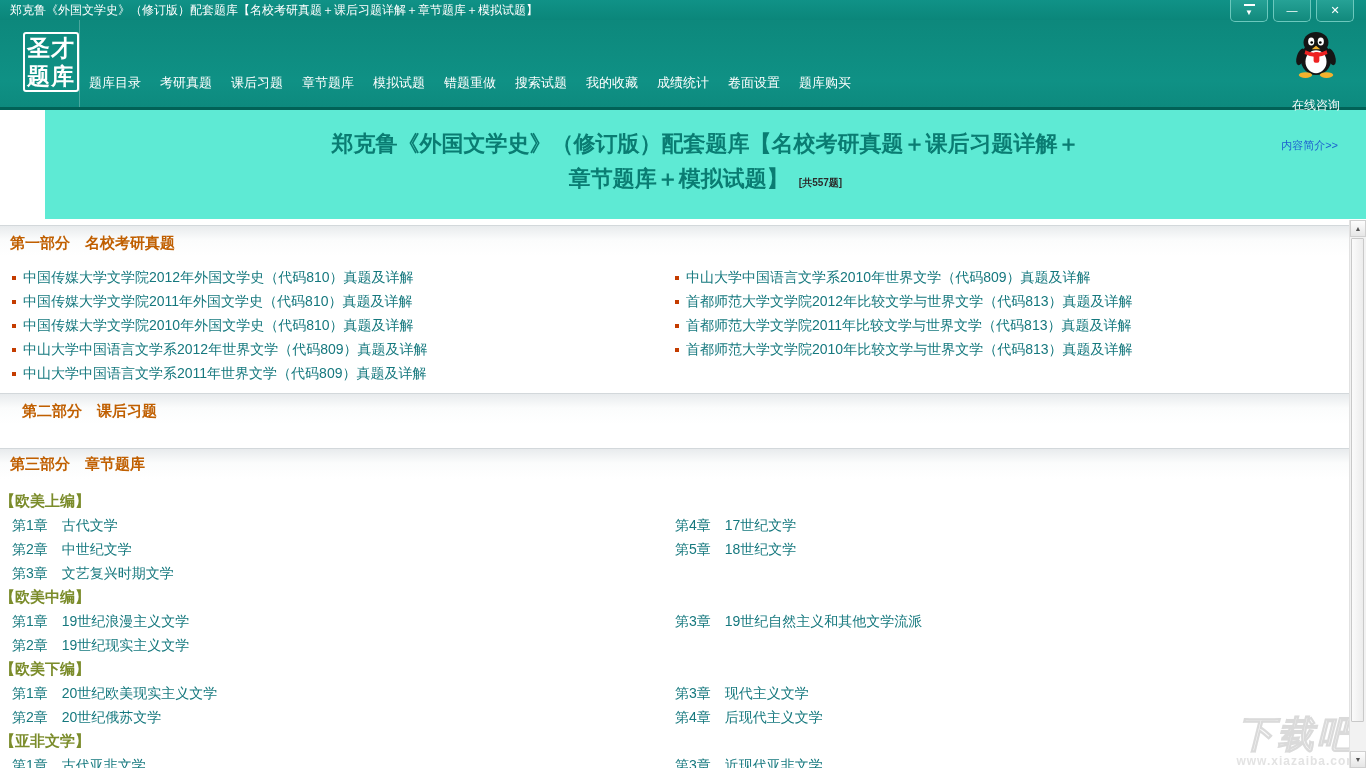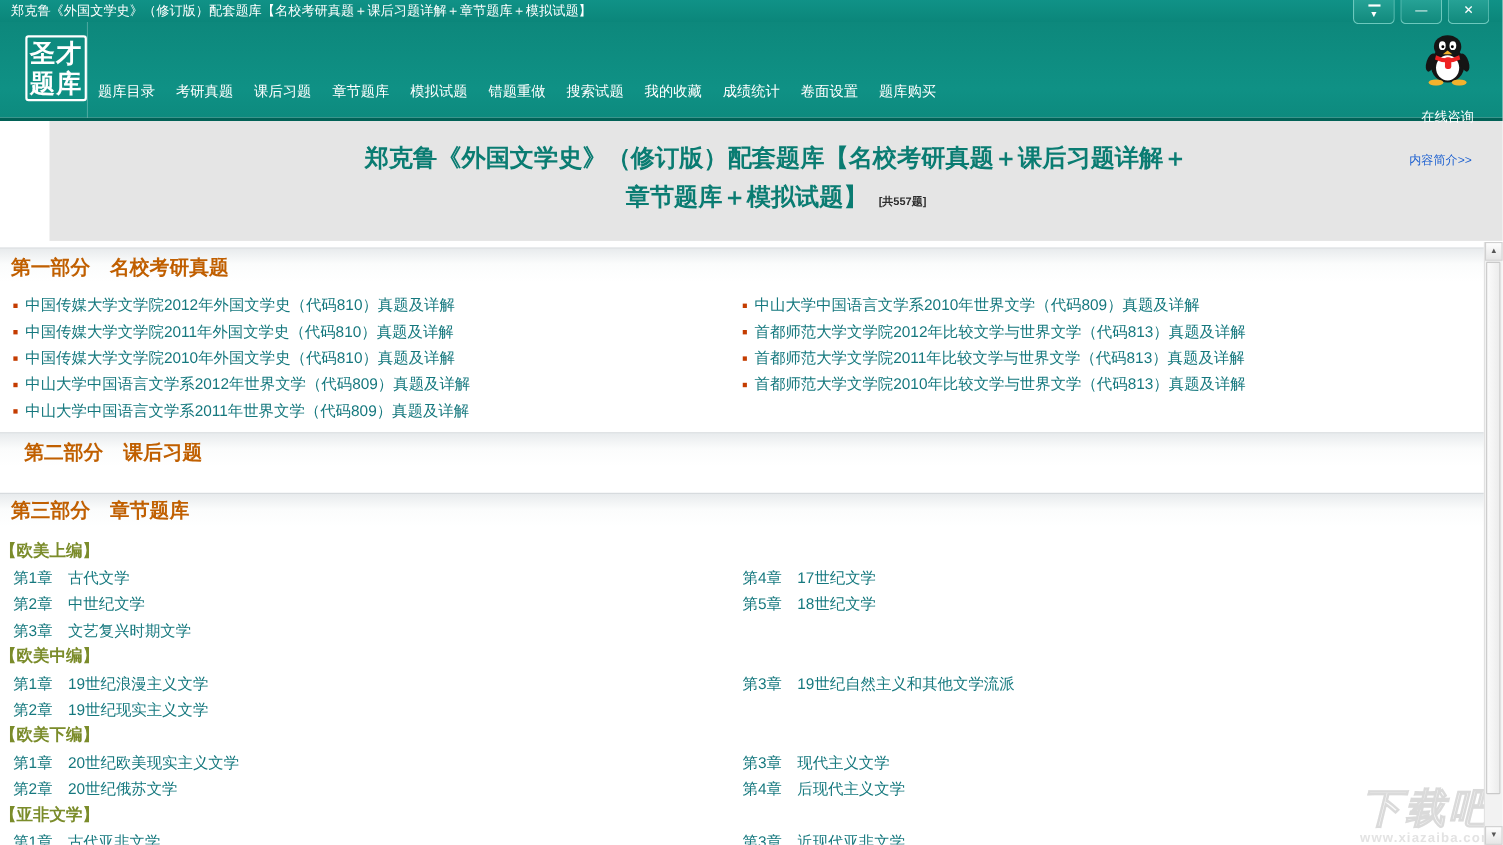--- a/index.html
+++ b/index.html
@@ -40,36 +40,36 @@
   }
   .header-divider{position:absolute;left:79px;top:0;bottom:0;width:1px;background:rgba(255,255,255,.25);}
   .nav{position:absolute;left:88px;bottom:13px;display:flex;gap:17px;color:#fff;font-size:13px;white-space:nowrap;}
   .nav-item{cursor:pointer;padding:2px 1px;}
   .qq-wrap{position:absolute;right:12px;top:10px;width:76px;text-align:center;}
   .qq-icon{width:46px;height:48px;display:inline-block;}
   .consult{color:#fff;font-size:12px;margin-top:15px;cursor:pointer;}
   
   .banner{
     position:absolute;top:110px;left:0;right:0;height:109px;
-    background:#e5e5e5;z-index:10;margin-left:45px;
+    background:#5eead4;z-index:10;margin-left:45px;
   }
   .banner-title{
     text-align:center;color:#0a7c72;font-size:22px;font-weight:bold;
     line-height:35px;padding-top:16px;
   }
   .banner-count{font-size:10px;color:#2b2b2b;font-weight:bold;margin-left:10px;}
   .intro-link{position:absolute;right:28px;top:28px;color:#1b5fd0;font-size:11px;cursor:pointer;white-space:nowrap;}
   
   .content{position:absolute;top:219px;left:0;right:17px;bottom:0;background:#fff;overflow:hidden;}
   .section{border-top:1px solid #d3d8db;background:linear-gradient(180deg,#e8ebed 0px,#fbfcfc 14px,#ffffff 30px);}
   .sec1{margin-top:6px;padding:7px 0 8px 0;}
   .sec2{padding:7px 0 27px 12px;font-family:Liberation Serif, serif;}
   .sec3{padding:5px 0 0 0;}
   .section-heading{
-    color:#c05f00;font-size:18px;font-weight:bold;line-height:20px;padding-left:10px;white-space:nowrap;
+    color:#c05f00;font-size:15px;font-weight:bold;line-height:20px;padding-left:10px;white-space:nowrap;
   }
   .cols{display:flex;}
   .col{list-style:none;margin:0;padding:0;}
   .c-left{width:664px;padding-left:12px;box-sizing:border-box;}
   .c-right{flex:1;padding-left:11px;}
   .row{height:24px;line-height:24px;white-space:nowrap;overflow:hidden;}
   .link{color:#15787e;font-size:14px;text-decoration:none;cursor:pointer;}
   .bullet{
     display:inline-block;width:4px;height:4px;background:#c43c00;
     margin-right:7px;vertical-align:2px;

